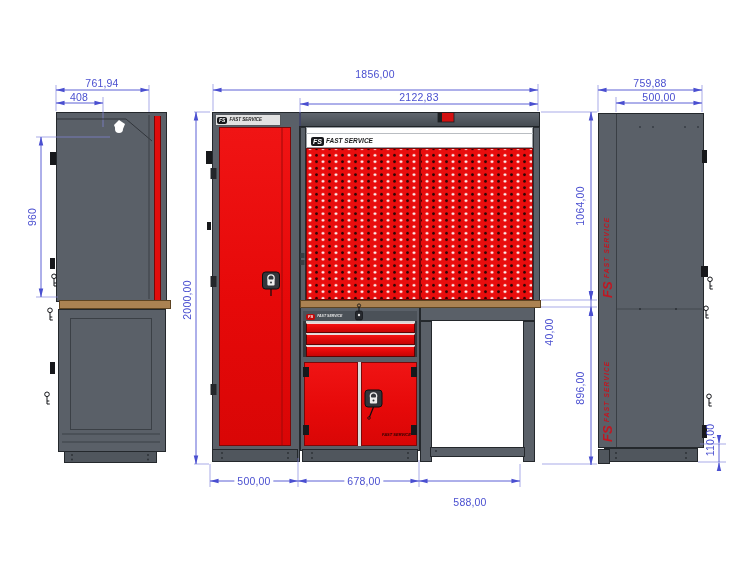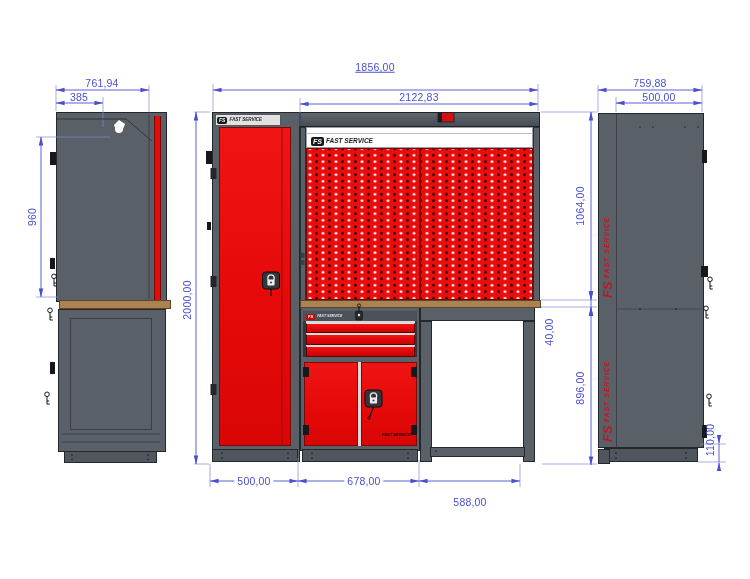--- a/index.html
+++ b/index.html
@@ -105,23 +105,23 @@
     </div>
     <div class="vlogo" style="left:600px;top:312px;width:15px;height:130px;">
       <span class="vfs">FS</span>
       <span class="vname">FAST SERVICE</span>
     </div>
     <div class="part body-gray2" style="left:604px;top:448px;width:94px;height:14px;"></div>
     <div class="part body-gray2" style="left:598px;top:449px;width:12px;height:15px;"></div>
   </div>
 
   <span class="dim" style="left:102px;top:83px;">761,94</span>
-  <span class="dim" style="left:79px;top:97px;">385</span>
+  <span class="dim" style="left:79px;top:97px;">408</span>
   <span class="dim v" style="left:32px;top:217px;">960</span>
-  <span class="dim" style="left:375px;top:67px;text-decoration:underline;">1856,00</span>
+  <span class="dim" style="left:375px;top:74px;">1856,00</span>
   <span class="dim" style="left:419px;top:97px;">2122,83</span>
   <span class="dim v" style="left:187px;top:300px;">2000,00</span>
   <span class="dim v" style="left:580px;top:206px;">1064,00</span>
   <span class="dim v" style="left:549px;top:332px;">40,00</span>
   <span class="dim v" style="left:580px;top:388px;">896,00</span>
   <span class="dim bg" style="left:254px;top:481px;">500,00</span>
   <span class="dim bg" style="left:364px;top:481px;">678,00</span>
   <span class="dim bg" style="left:470px;top:502px;">588,00</span>
   <span class="dim" style="left:650px;top:83px;">759,88</span>
   <span class="dim" style="left:659px;top:97px;">500,00</span>

